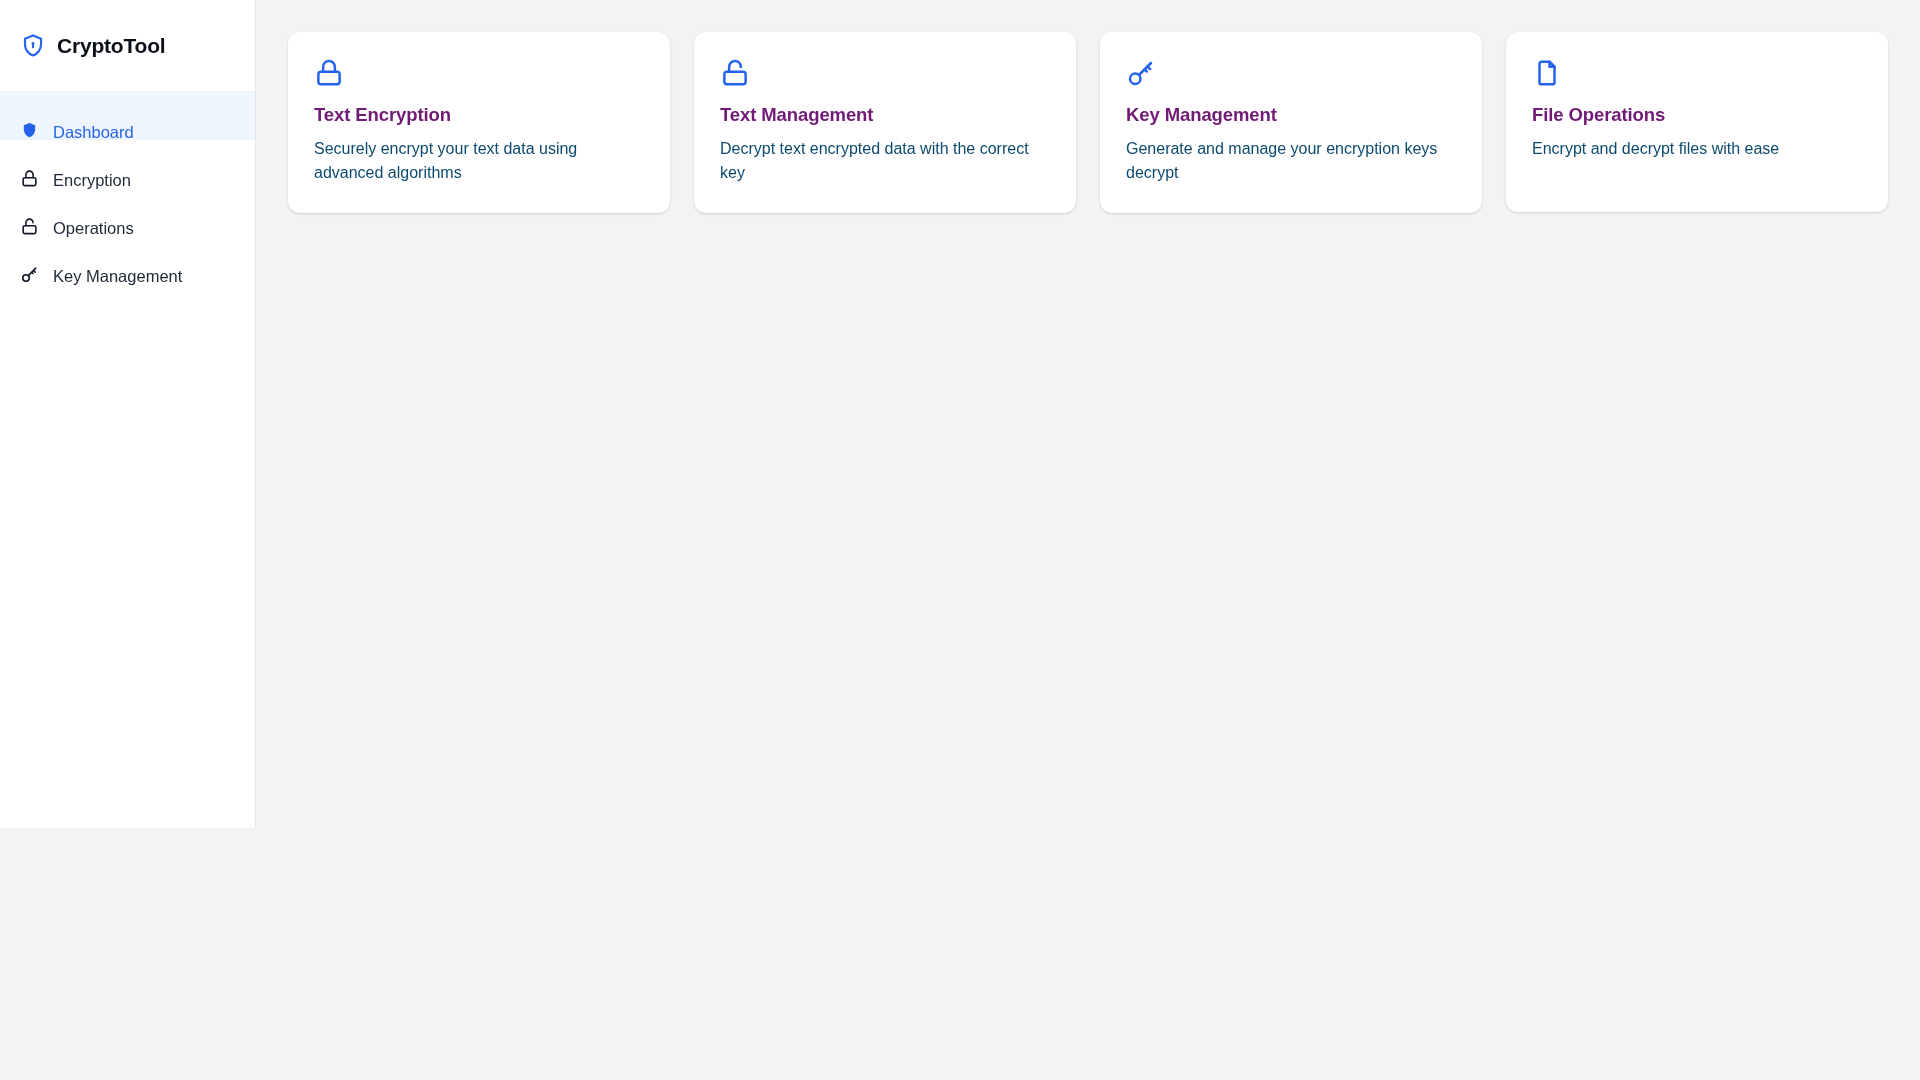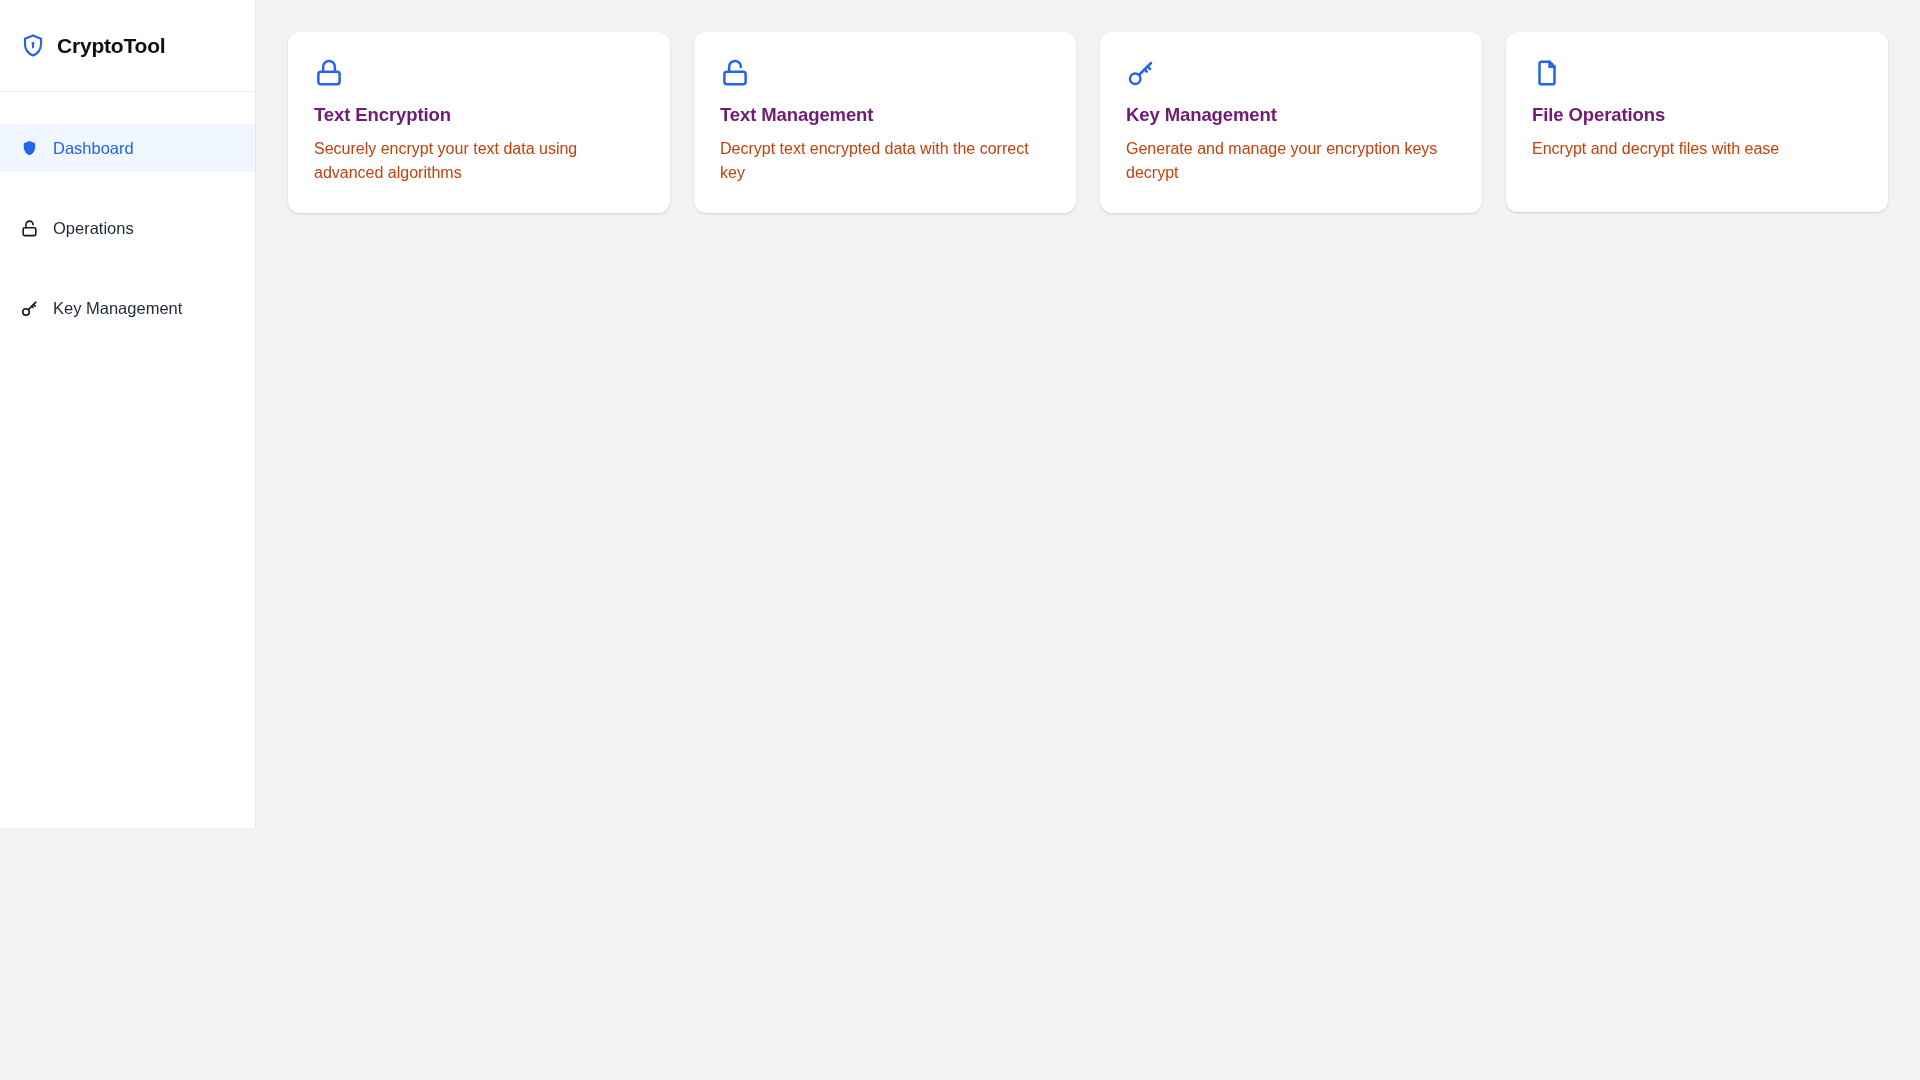--- a/index.html
+++ b/index.html
@@ -62,30 +62,29 @@
   }
 
   .sidebar-nav {
     padding-top: 0;
     display: flex;
     flex-direction: column;
   }
 
   .nav-item {
     display: flex;
-    align-items: center;
+    align-items: flex-end;
     gap: 14px;
     height: 48px;
     padding: 0 20px;
     font-size: 16.5px;
     color: #1f2937;
     cursor: pointer;
     background: transparent;
     user-select: none;
-    margin-top: 32px;
   }
 
   .nav-item .nav-icon {
     width: 19px;
     height: 19px;
     flex: 0 0 auto;
     display: block;
     color: #111827;
   }
 
@@ -137,21 +136,21 @@
     font-weight: bold;
     color: #701a75;
     letter-spacing: -0.1px;
     margin-bottom: 11px;
     line-height: 1.2;
   }
 
   .card-desc {
     font-size: 16px;
     line-height: 1.48;
-    color: #c2410c;
+    color: #0c4a6e;
   }
 </style>
 </head>
 <body>
 
 <div id="app">
 
   <aside class="sidebar">
 
     <div class="sidebar-header">
@@ -167,20 +166,27 @@
 
     <nav class="sidebar-nav">
 
       <div class="nav-item active">
         <svg class="nav-icon" viewBox="0 0 24 24" fill="currentColor">
           <path d="M12 2.4 4.8 5.3v5.2c0 4.5 3.0 8.7 7.2 10.1 4.2-1.4 7.2-5.6 7.2-10.1V5.3L12 2.4z"></path>
         </svg>
         <span class="nav-label">Dashboard</span>
       </div>
 
+      <div class="nav-item">
+        <svg class="nav-icon" viewBox="0 0 24 24" fill="none" stroke="currentColor" stroke-width="2" stroke-linecap="round" stroke-linejoin="round">
+          <rect x="4" y="11" width="16" height="10" rx="2"></rect>
+          <path d="M7.5 11V7.2a4.5 4.5 0 0 1 9 0V11"></path>
+        </svg>
+        <span class="nav-label">Encryption</span>
+      </div>
 
       <div class="nav-item">
         <svg class="nav-icon" viewBox="0 0 24 24" fill="none" stroke="currentColor" stroke-width="2" stroke-linecap="round" stroke-linejoin="round">
           <rect x="4" y="11" width="16" height="10" rx="2"></rect>
           <path d="M7.5 11V7.2a4.5 4.5 0 0 1 9 0"></path>
         </svg>
         <span class="nav-label">Operations</span>
       </div>
 
       <div class="nav-item">

